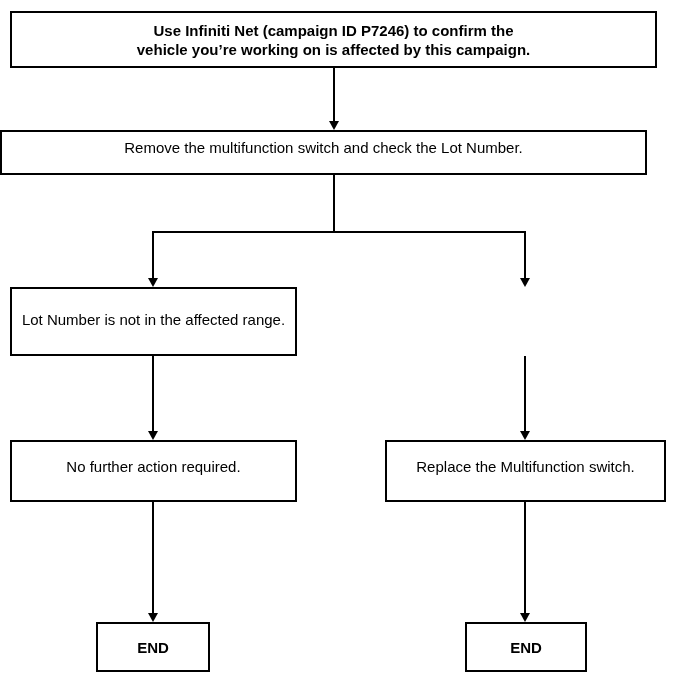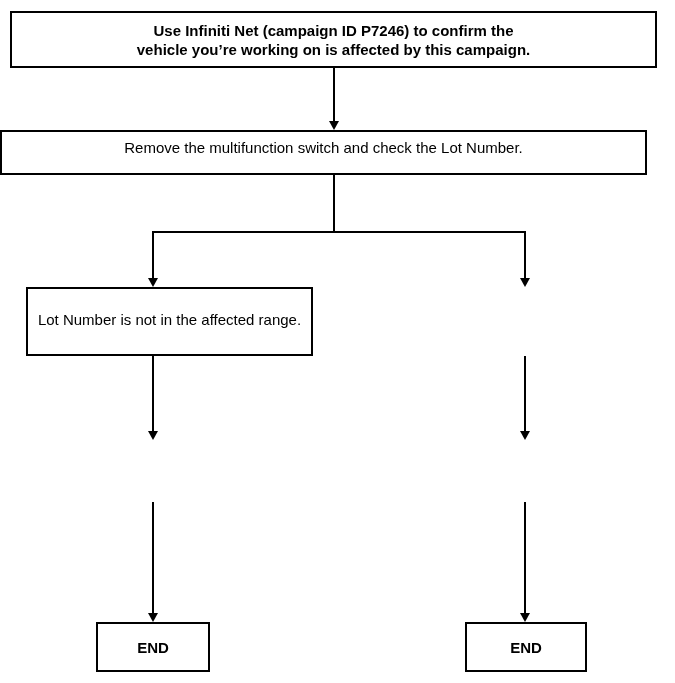--- a/index.html
+++ b/index.html
@@ -69,30 +69,32 @@
 
   <div class="vline" style="left:333px; top:175px; height:58px;"></div>
   <div class="hline" style="left:152px; top:231px; width:374px;"></div>
 
   <div class="vline" style="left:152px; top:231px; height:47px;"></div>
   <div class="arrowhead" style="left:148px; top:278px;"></div>
 
   <div class="vline" style="left:524px; top:231px; height:47px;"></div>
   <div class="arrowhead" style="left:520px; top:278px;"></div>
 
-  <div class="box" style="left:10px; top:287px; width:287px; height:69px; padding-bottom:4px;margin-left:16px;">Lot Number is not in the affected range.</div>
+  <div class="box" style="left:10px; top:287px; width:287px; height:69px; padding-bottom:4px;">Lot Number is not in the affected range.</div>
 
 
   <div class="vline" style="left:152px; top:356px; height:75px;"></div>
   <div class="arrowhead" style="left:148px; top:431px;"></div>
 
   <div class="vline" style="left:524px; top:356px; height:75px;"></div>
   <div class="arrowhead" style="left:520px; top:431px;"></div>
 
+  <div class="box" style="left:10px; top:440px; width:287px; height:62px; padding-bottom:10px;">No further action required.</div>
 
+  <div class="box" style="left:385px; top:440px; width:281px; height:62px; padding-bottom:10px;">Replace the Multifunction switch.</div>
 
   <div class="vline" style="left:152px; top:502px; height:111px;"></div>
   <div class="arrowhead" style="left:148px; top:613px;"></div>
 
   <div class="vline" style="left:524px; top:502px; height:111px;"></div>
   <div class="arrowhead" style="left:520px; top:613px;"></div>
 
   <div class="box bold" style="left:96px; top:622px; width:114px; height:50px;">END</div>
 
   <div class="box bold" style="left:465px; top:622px; width:122px; height:50px;">END</div>

